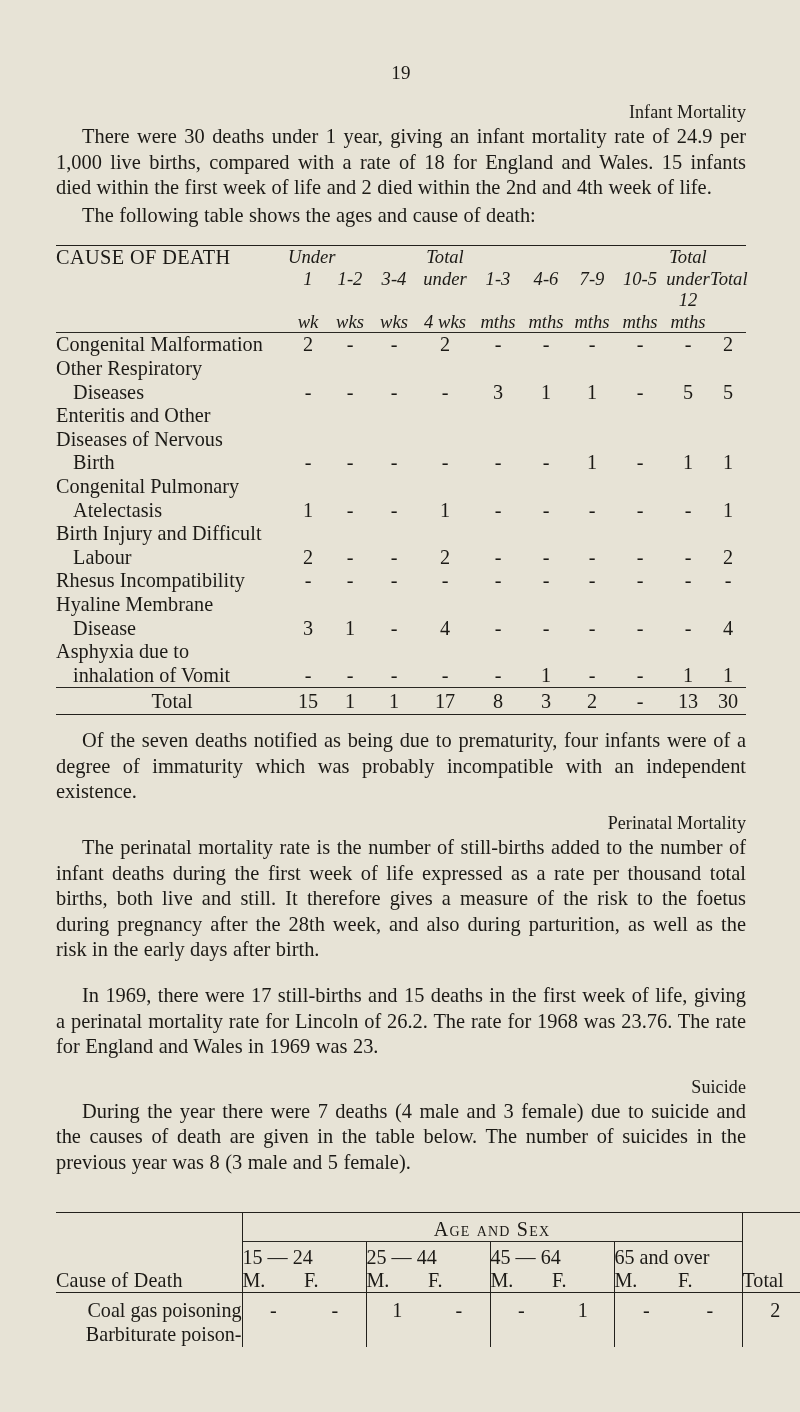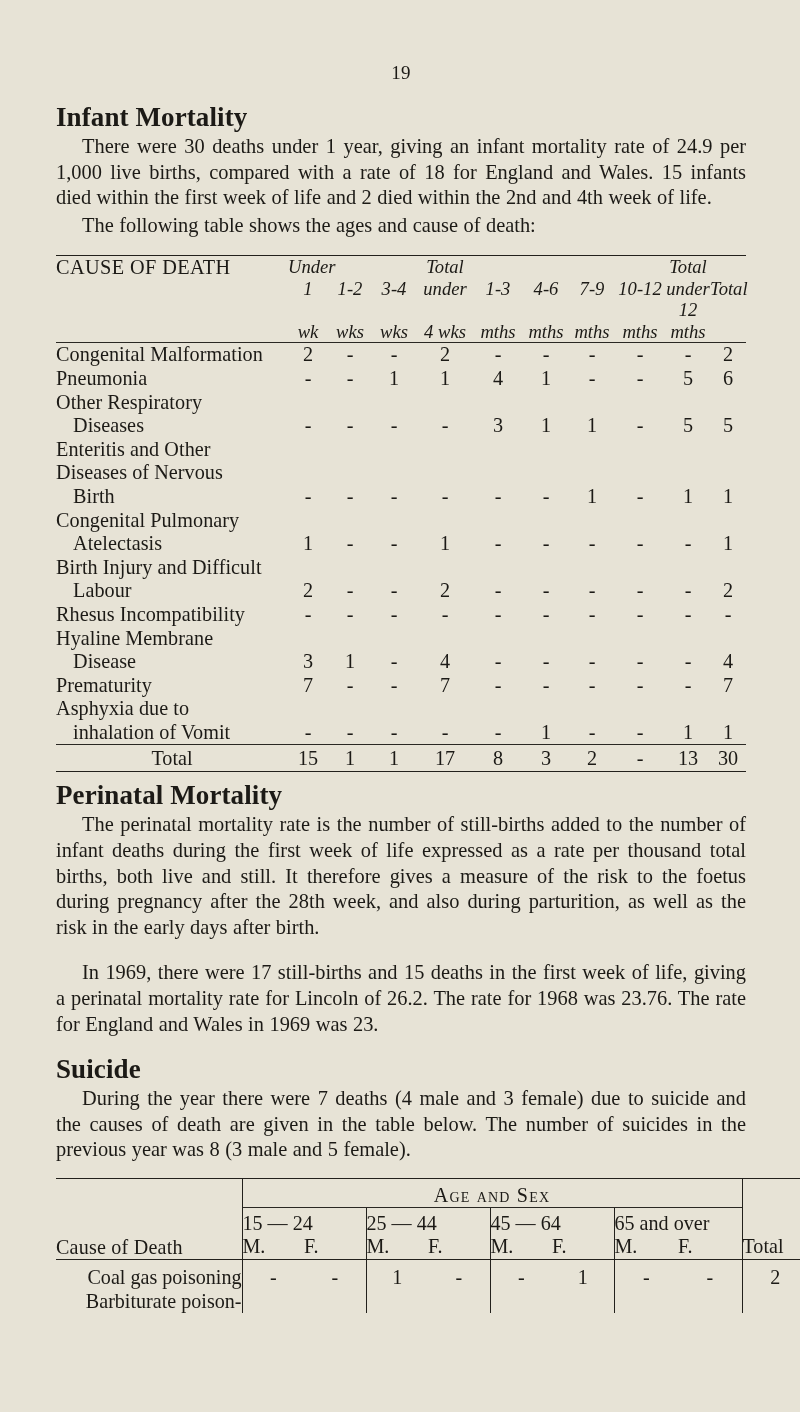--- a/index.html
+++ b/index.html
@@ -15,24 +15,25 @@
     position:absolute;
     left:56px; top:0; width:690px; height:1412px;
   }
   .folio {
     text-align:center;
     font-size:19px;
     margin-top:62px;
     letter-spacing:0.3px;
   }
   h2.head {
-    font-size:27px;
-    font-weight:bold;
+    font-size:18px;
+    font-weight:normal;
     margin:18px 0 0 0;
     letter-spacing:0.1px;
+    text-align:right;
   }
   p.body {
     font-size:20.4px;
     line-height:25.6px;
     margin:1px 0 0 0;
     text-align:justify;
     text-indent:26px;
     word-spacing:0.4px;
   }
   p.tight { margin-top:2px; }
@@ -51,21 +52,21 @@
   }
   .r1 td { padding-bottom:0px; }
 
   .body1 td { font-size:20.2px; line-height:23.6px; text-align:center; }
   .body1 td.lbl { text-align:left; letter-spacing:0.05px; }
   .body1 td.lbl .ind { display:inline-block; padding-left:17px; }
   .totrow td { font-size:20.2px; line-height:26px; text-align:center; padding-top:3px; padding-bottom:2px;}
   .totrow td.lbl { text-align:center; }
 
   
-  .t2 { margin-top:15px; width:690px; }
+  .t2 { margin-top:36px; width:690px; }
   table.grid2 { border-collapse:collapse; width:100%; table-layout:fixed; }
   table.grid2 td { padding:0; vertical-align:bottom; font-size:20.1px; }
   .vline { border-right:1.5px solid #23211c; }
   .topline td { border-top:1.7px solid #23211c; }
   .smallcaps { font-variant:small-caps; letter-spacing:1.2px; font-size:18.4px; }
   .ageandsex { text-align:center; padding:5px 0 7px 0; }
   .grpline { border-top:1.35px solid #2a2823; }
   .hcell { text-align:left; line-height:23.4px; padding-bottom:1px; }
   .causehdr { padding-left:12px; padding-bottom:1px; letter-spacing:0.2px; }
   .botsep td { border-top:1.5px solid #23211c; }
@@ -114,21 +115,21 @@
           <td></td>
         </tr>
         <tr class="hdr">
           <td>1</td>
           <td>1-2</td>
           <td>3-4</td>
           <td>under</td>
           <td>1-3</td>
           <td>4-6</td>
           <td>7-9</td>
-          <td>10-12</td>
+          <td>10-5</td>
           <td>under</td>
           <td>Total</td>
         </tr>
         <tr class="hdr">
           <td>wk</td>
           <td>wks</td>
           <td>wks</td>
           <td>4 wks</td>
           <td>mths</td>
           <td>mths</td>
@@ -162,33 +163,20 @@
             <td>-</td>
             <td>2</td>
             <td>-</td>
             <td>-</td>
             <td>-</td>
             <td>-</td>
             <td>-</td>
             <td>2</td>
           </tr>
           <tr class="body1">
-            <td class="lbl">Pneumonia</td>
-            <td>-</td>
-            <td>-</td>
-            <td>1</td>
-            <td>1</td>
-            <td>4</td>
-            <td>1</td>
-            <td>-</td>
-            <td>-</td>
-            <td>5</td>
-            <td>6</td>
-          </tr>
-          <tr class="body1">
             <td class="lbl" colspan="11">Other Respiratory</td>
           </tr>
           <tr class="body1">
             <td class="lbl"><span class="ind">Diseases</span></td>
             <td>-</td>
             <td>-</td>
             <td>-</td>
             <td>-</td>
             <td>3</td>
             <td>1</td>
@@ -269,33 +257,20 @@
             <td>3</td>
             <td>1</td>
             <td>-</td>
             <td>4</td>
             <td>-</td>
             <td>-</td>
             <td>-</td>
             <td>-</td>
             <td>-</td>
             <td>4</td>
-          </tr>
-          <tr class="body1">
-            <td class="lbl">Prematurity</td>
-            <td>7</td>
-            <td>-</td>
-            <td>-</td>
-            <td>7</td>
-            <td>-</td>
-            <td>-</td>
-            <td>-</td>
-            <td>-</td>
-            <td>-</td>
-            <td>7</td>
           </tr>
           <tr class="body1">
             <td class="lbl" colspan="11">Asphyxia due to</td>
           </tr>
           <tr class="body1">
             <td class="lbl"><span class="ind">inhalation of Vomit</span></td>
             <td>-</td>
             <td>-</td>
             <td>-</td>
             <td>-</td>
@@ -335,20 +310,21 @@
             <td>2</td>
             <td>-</td>
             <td>13</td>
             <td>30</td>
           </tr>
         </tbody>
     </table>
     <div class="rule"></div>
   </div>
 
+  <p class="body" style="margin-top:13px">Of the seven deaths notified as being due to prematurity, four infants were of a degree of immaturity which was probably incompatible with an independent existence.</p>
 
   <h2 class="head" style="margin-top:8px">Perinatal Mortality</h2>
   <p class="body">The perinatal mortality rate is the number of still-births added to the number of infant deaths during the first week of life expressed as a rate per thousand total births, both live and still. It therefore gives a measure of the risk to the foetus during pregnancy after the 28th week, and also during parturition, as well as the risk in the early days after birth.</p>
   <p class="body" style="margin-top:20px">In 1969, there were 17 still-births and 15 deaths in the first week of life, giving a perinatal mortality rate for Lincoln of 26.2. The rate for 1968 was 23.76. The rate for England and Wales in 1969 was 23.</p>
 
   <h2 class="head" style="margin-top:17px">Suicide</h2>
   <p class="body">During the year there were 7 deaths (4 male and 3 female) due to suicide and the causes of death are given in the table below. The number of suicides in the previous year was 8 (3 male and 5 female).</p>
 
   <div class="t2">
     <table class="grid2">

